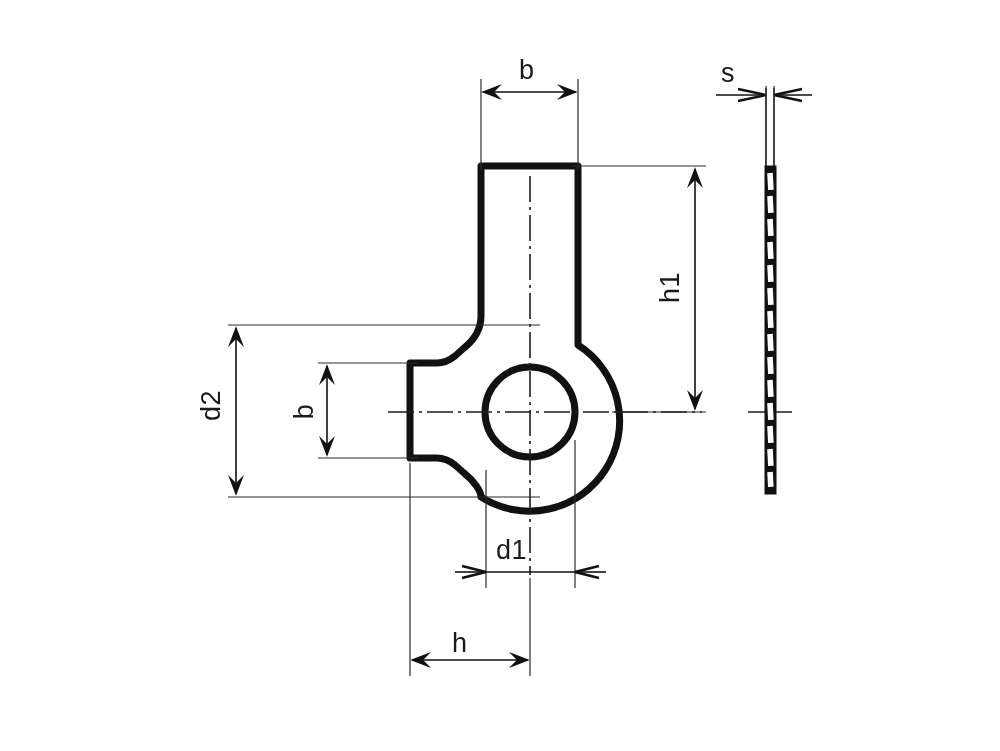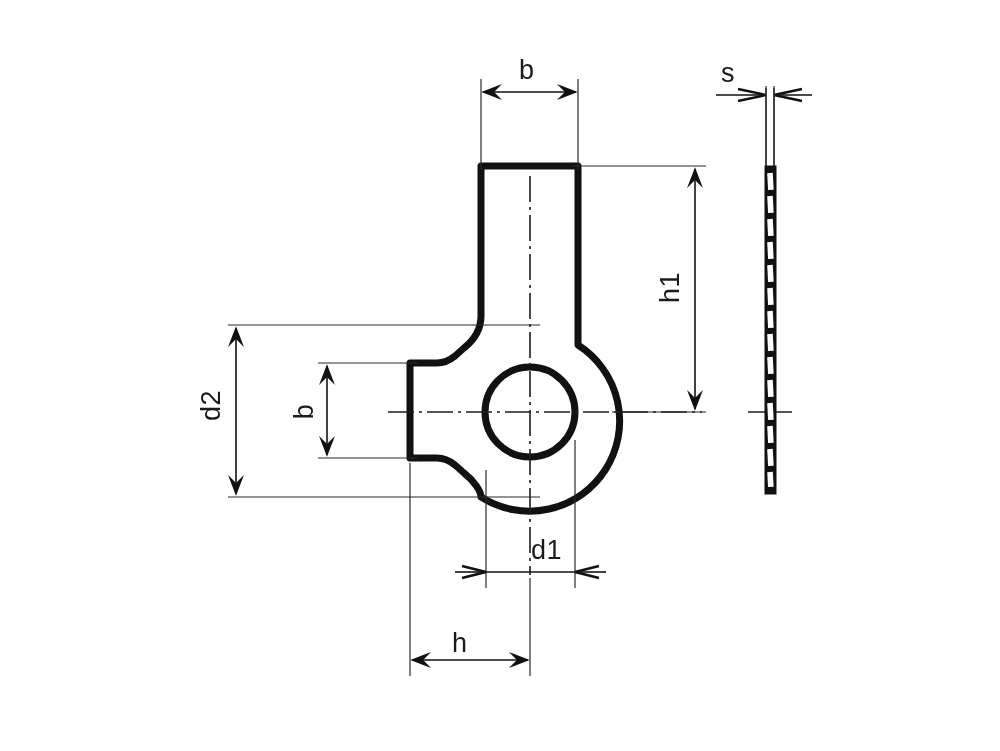--- a/index.html
+++ b/index.html
@@ -175,19 +175,19 @@
   </svg>
 
   <div class="dim-label" style="left:519px; top:55px;">b</div>
 
   <div class="dim-label rot90" style="left:650px; top:272px; width:40px; text-align:center;">h1</div>
 
   <div class="dim-label rot90" style="left:188px; top:390px; width:46px; text-align:center;">d2</div>
 
   <div class="dim-label rot90" style="left:288px; top:396px; width:32px; text-align:center;">b</div>
 
-  <div class="dim-label" style="left:531px; top:535px;">d1</div>
+  <div class="dim-label" style="left:496px; top:535px;">d1</div>
 
   <div class="dim-label" style="left:452px; top:628px;">h</div>
 
   <div class="dim-label" style="left:721px; top:58px;">s</div>
 
 </div>
 
 </body></html>

